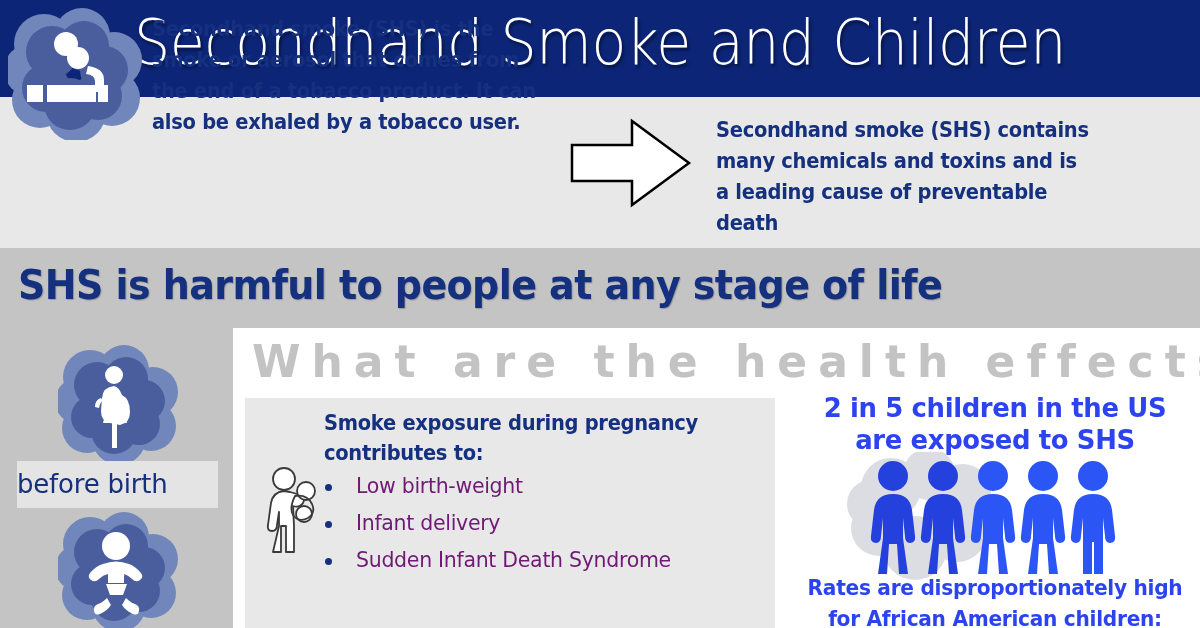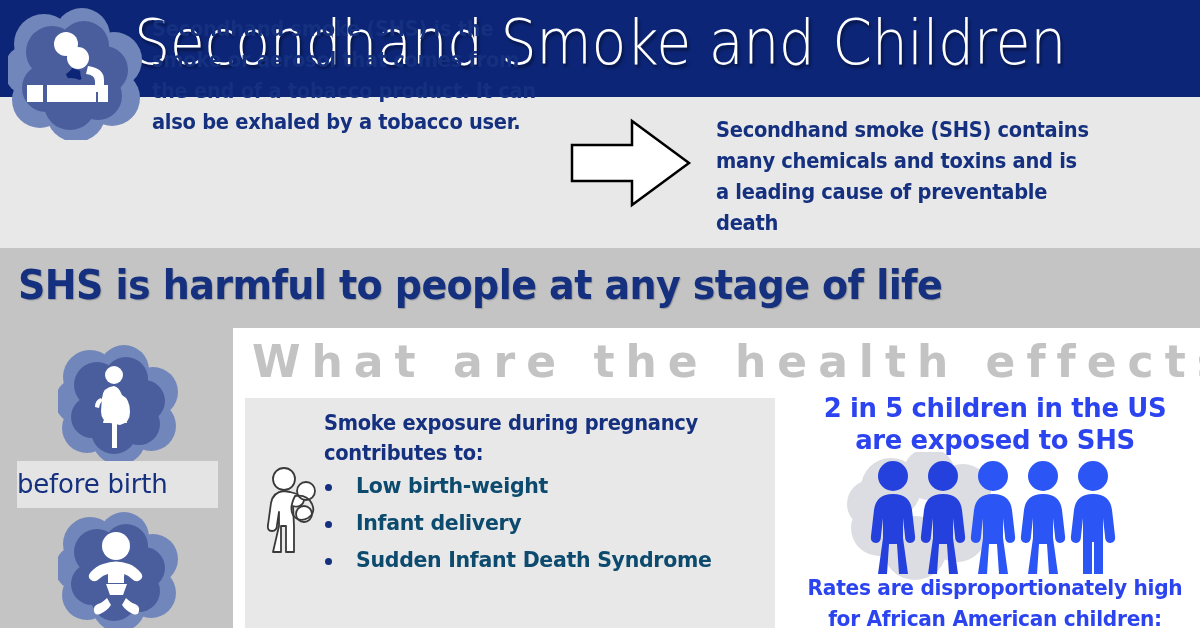--- a/index.html
+++ b/index.html
@@ -177,24 +177,24 @@
   .bullet-list {
     position: absolute;
     left: 320px; top: 468px;
     width: 460px;
     margin: 0;
     padding: 0;
     list-style: none;
   }
   .bullet-list li {
     position: relative;
-    color: #0c4a6e;
+    color: #701a75;
     font-family: "DejaVu Sans", sans-serif;
     font-size: 20.5px;
-    font-weight: bold;
+    font-weight: normal;
     height: 37px;
     line-height: 37px;
     padding-left: 36px;
     letter-spacing: -0.3px;
     white-space: nowrap;
   }
   .bullet-list li::before {
     content: "";
     position: absolute;
     left: 5px; top: 16px;

